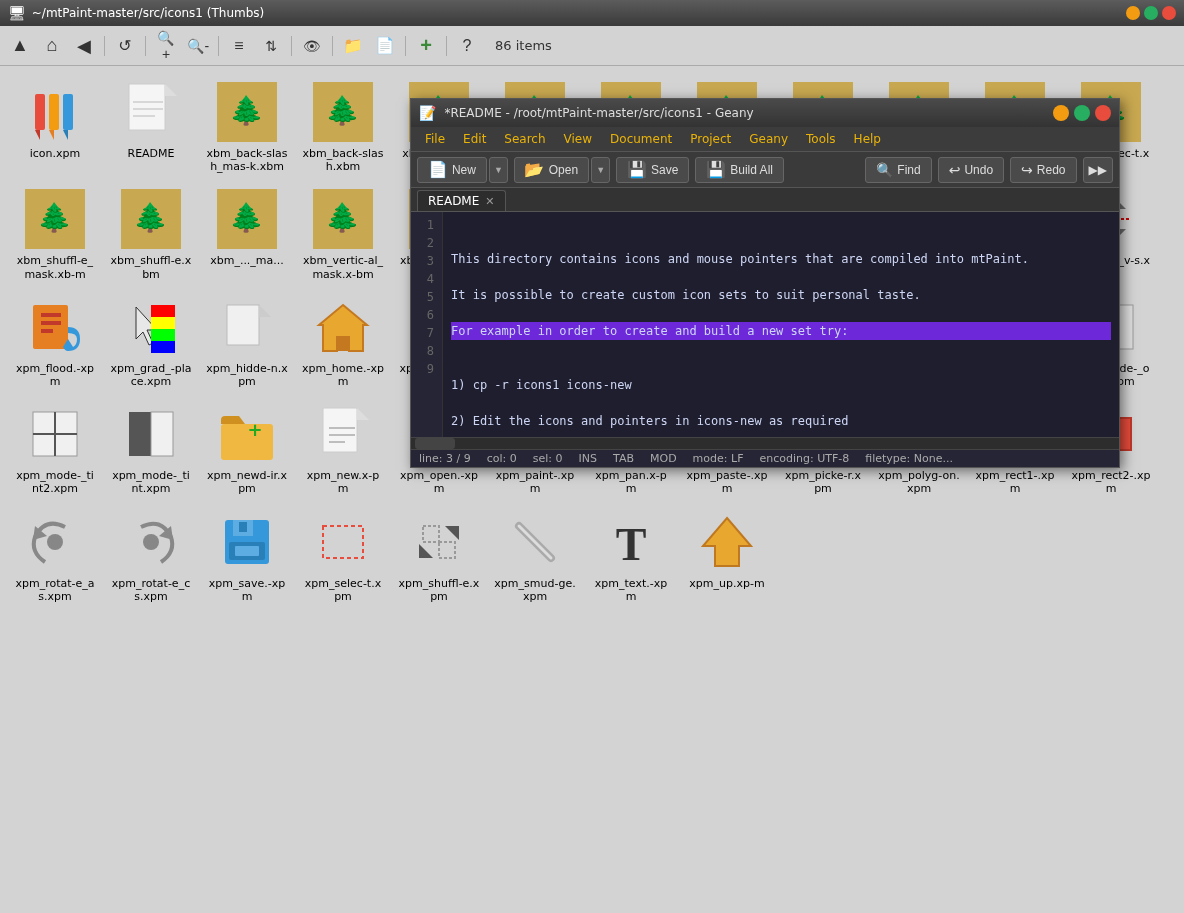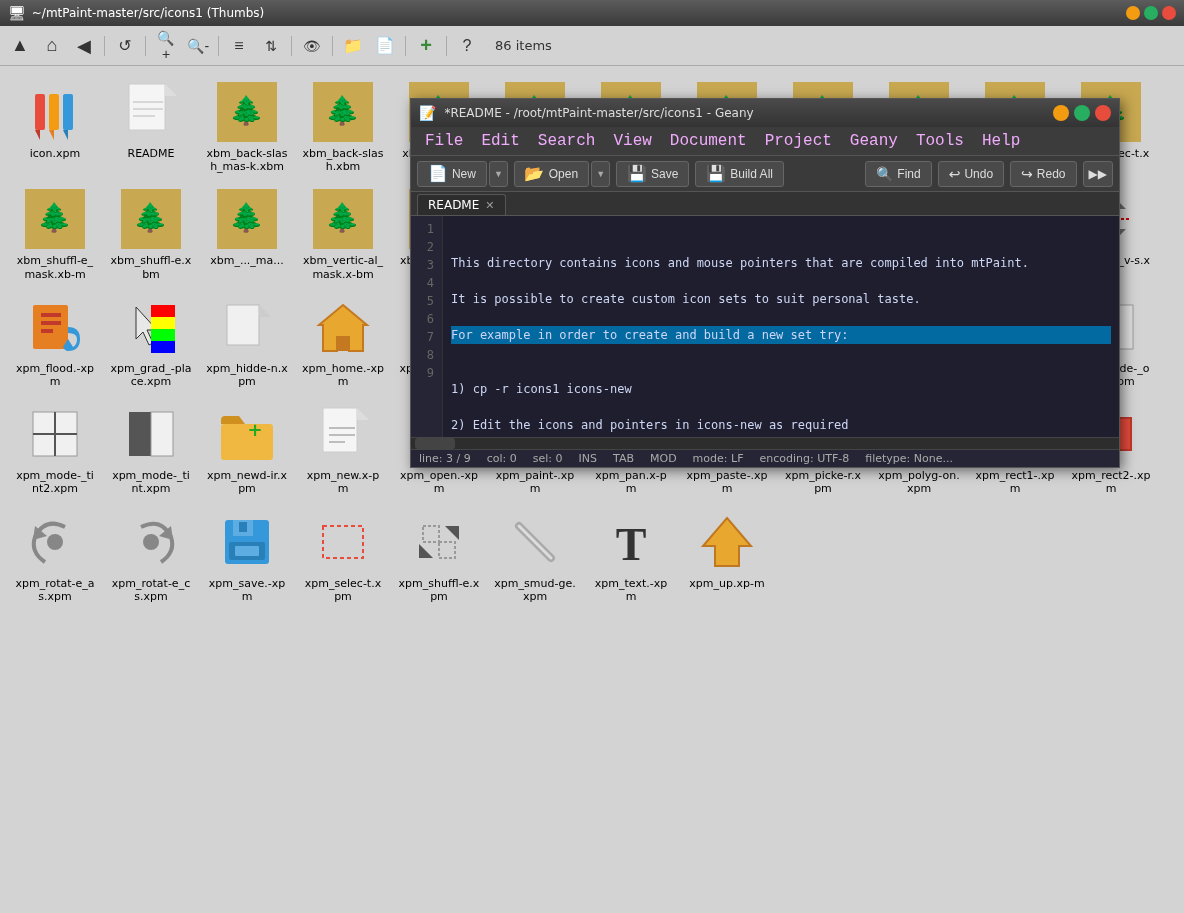--- a/index.html
+++ b/index.html
@@ -133,26 +133,25 @@
     .win-btn-close { background: #e74c3c; }
 
     .geany-menubar {
       background: #3c3c3c;
       display: flex;
       gap: 2px;
       padding: 2px 6px;
       border-bottom: 1px solid #555;
     }
     .geany-menu-item {
-      color: #f0abfc;
+      color: #eab308;
       padding: 3px 8px;
       cursor: pointer;
       border-radius: 3px;
-      font-size: 16px;
-      font-family: Liberation Mono, monospace;
+      font-size: 12px;
     }
 
     .geany-toolbar {
       background: #3a3a3a;
       display: flex;
       align-items: center;
       padding: 3px 6px;
       gap: 6px;
       border-bottom: 1px solid #555;
       height: 36px;
@@ -233,21 +232,21 @@
       background: #1e1e2e;
       color: #cdd6f4;
       font-family: 'DejaVu Sans Mono', 'Courier New', monospace;
       font-size: 12px;
       line-height: 1.5;
       padding: 20px 8px;
       overflow: auto;
       white-space: pre;
     }
     .geany-code .line { display: block; }
-    .geany-code .line.active-line { background: #0369a1; }
+    .geany-code .line.active-line { background: #6d28d9; }
 
     .geany-scrollbar-h {
       height: 12px;
       background: #2d2d2d;
       border-top: 1px solid #444;
     }
     .geany-statusbar {
       background: #252535;
       color: #aaa;
       padding: 2px 8px;

